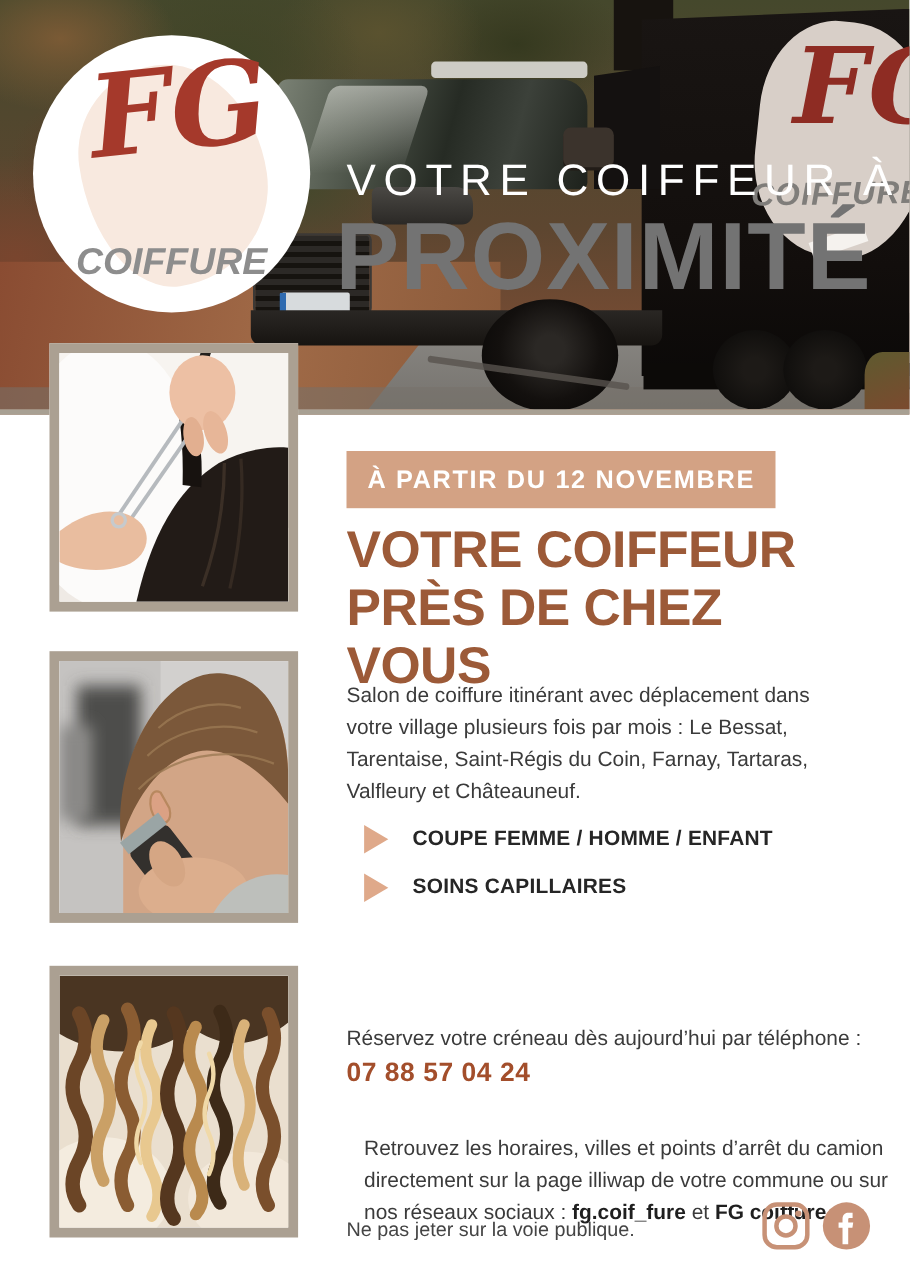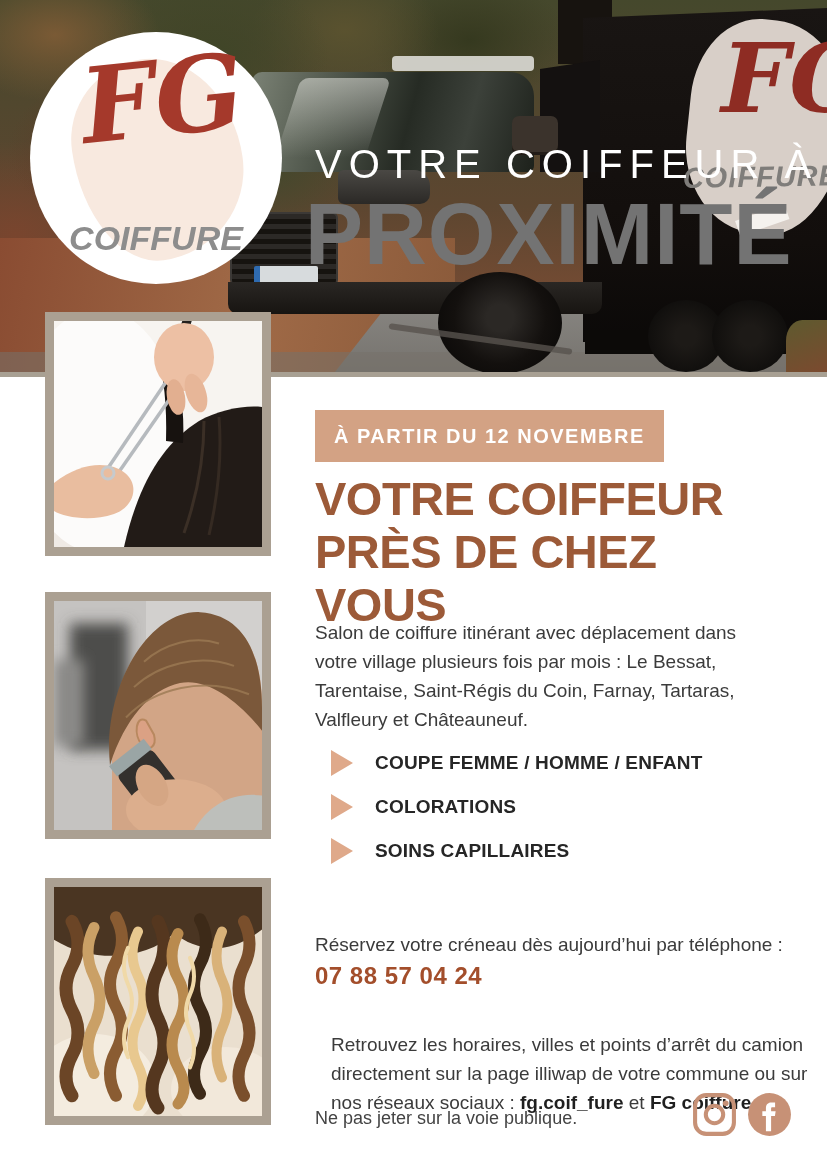--- a/index.html
+++ b/index.html
@@ -83,21 +83,21 @@
   .photo-frame{position:absolute;left:45px;width:226px;box-sizing:border-box;border:9px solid #aba092;
     background:#fff;z-index:6;margin:0;padding:0;}
   .photo-1{top:312px;height:244px;}
   .photo-2{top:592px;height:247px;}
   .photo-3{top:878px;height:247px;}
   .photo-frame svg{display:block;width:100%;height:100%;}
 
   
   .content{position:absolute;left:313px;top:410px;width:484px;height:740px;}
   .badge{position:absolute;left:2px;top:0;display:inline-block;background:#d3a284;color:#ffffff;
-    font-size:20px;font-weight:700;letter-spacing:1.5px;line-height:52px;padding:0 19px;white-space:nowrap;}
+    font-size:23px;font-weight:700;letter-spacing:1.5px;line-height:52px;padding:0 19px;white-space:nowrap;}
   .heading{position:absolute;left:2px;top:62px;margin:0;color:#9c5a38;font-size:47px;line-height:53px;
     font-weight:800;letter-spacing:-0.5px;}
   .intro{position:absolute;left:2px;top:208px;width:450px;margin:0;color:#3b3b3b;font-size:19px;line-height:29px;}
   .services{position:absolute;left:14px;top:336px;margin:4px;padding:0;list-style:none;}
   .services li{display:flex;align-items:center;gap:22px;margin-bottom:18px;height:26px;}
   .tri{width:0;height:0;border-left:22px solid #dfa98a;border-top:13px solid transparent;border-bottom:13px solid transparent;}
   .service-label{color:#262626;font-size:19px;font-weight:700;letter-spacing:0.2px;}
   .booking{position:absolute;left:2px;top:520px;width:470px;margin:0;color:#3b3b3b;font-size:19px;line-height:29px;}
   .phone{display:block;margin-top:2px;color:#a34e2b;font-size:24px;font-weight:800;letter-spacing:0.5px;}
   .info{position:absolute;left:2px;top:604px;width:478px;margin:16px;color:#3b3b3b;font-size:19px;line-height:29px;}
@@ -237,24 +237,20 @@
 
     <p class="intro">Salon de coiffure itinérant avec déplacement dans votre village plusieurs fois par mois : Le Bessat, Tarentaise, Saint-Régis du Coin, Farnay, Tartaras, Valfleury et Châteauneuf.</p>
 
     <ul class="services">
       <li>
         <span class="tri"></span>
         <span class="service-label">COUPE FEMME / HOMME / ENFANT</span>
       </li>
       <li>
         <span class="tri"></span>
-        <span class="service-label">COLORATIONS</span>
-      </li>
-      <li>
-        <span class="tri"></span>
         <span class="service-label">SOINS CAPILLAIRES</span>
       </li>
     </ul>
 
     <p class="booking"><span>Réservez votre créneau dès aujourd’hui par téléphone :</span><strong class="phone">07 88 57 04 24</strong></p>
 
     <p class="info"><span>Retrouvez les horaires, villes et points d’arrêt du camion directement sur la page illiwap de votre commune ou sur nos réseaux sociaux : </span><strong>fg.coif_fure</strong><span> et </span><strong>FG coiffure</strong></p>
 
     <span class="footnote">Ne pas jeter sur la voie publique.</span>
 

